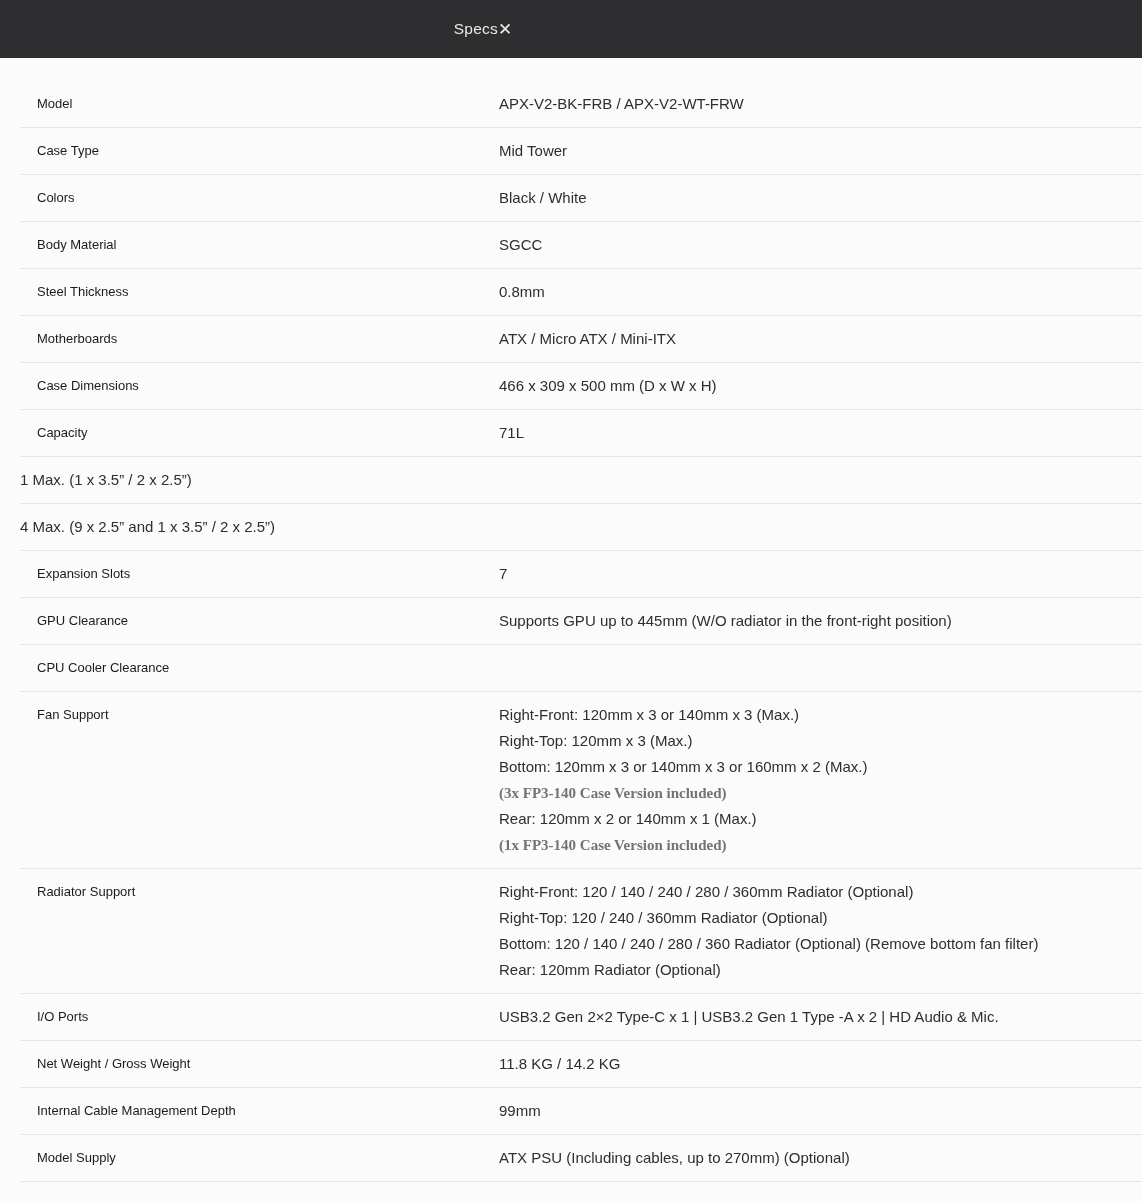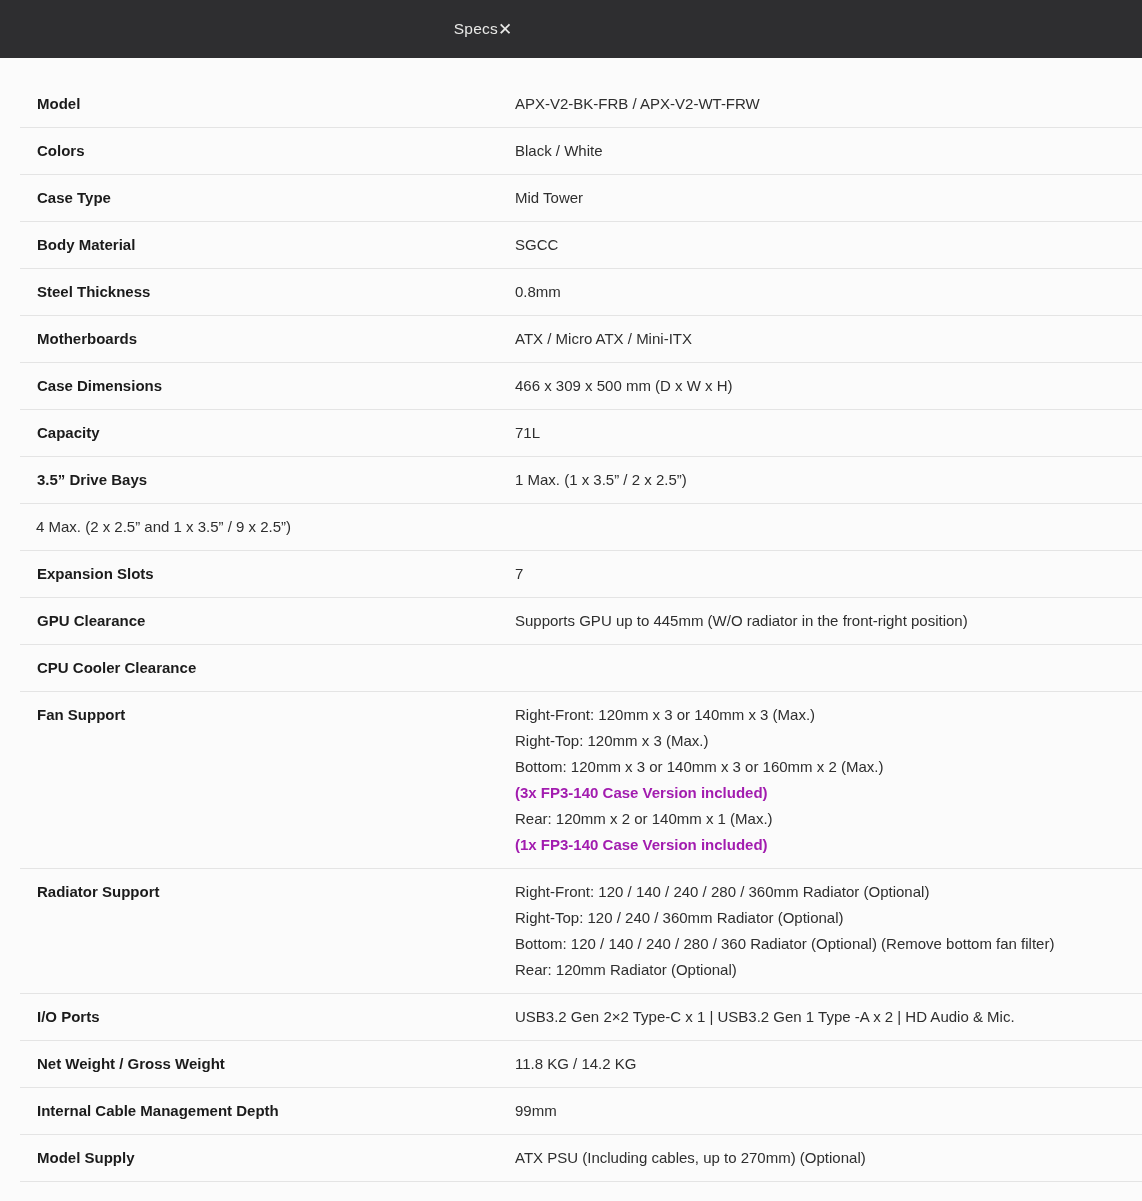--- a/index.html
+++ b/index.html
@@ -51,38 +51,38 @@
     padding: 10px 0;
     align-items: flex-start;
   }
   .label-cell {
     width: 479px;
     flex-shrink: 0;
     padding-left: 17px;
     padding-right: 20px;
   }
   .spec-label {
-    font-weight: 700;
-    font-size: 15px;
+    font-weight: 400;
+    font-size: 13px;
     color: #1b1b1b;
     line-height: 26px;
   }
   .value-cell {
     flex: 1;
     padding-right: 20px;
-    margin-left: 16px;
   }
   .value-line {
     font-size: 15px;
     color: #2e2e2e;
     line-height: 26px;
   }
   .value-line.bold {
     font-weight: 700;
-    color: #a21caf;
+    color: #737373;
+    font-family: Liberation Serif, serif;
   }
 </style>
 </head>
 <body>
 
 <div class="header">
   <div class="header-inner">
     <span class="header-title">Specs</span>
     <button class="close-btn"><span>✕</span></button>
   </div>
@@ -93,38 +93,38 @@
     <div class="label-cell">
       <span class="spec-label">Model</span>
     </div>
     <div class="value-cell">
         <div class="value-line">APX-V2-BK-FRB / APX-V2-WT-FRW</div>
       </div>
   </div>
 
   <div class="spec-row">
     <div class="label-cell">
+      <span class="spec-label">Case Type</span>
+    </div>
+    <div class="value-cell">
+        <div class="value-line">Mid Tower</div>
+      </div>
+  </div>
+
+  <div class="spec-row">
+    <div class="label-cell">
       <span class="spec-label">Colors</span>
     </div>
     <div class="value-cell">
         <div class="value-line">Black / White</div>
       </div>
   </div>
 
   <div class="spec-row">
     <div class="label-cell">
-      <span class="spec-label">Case Type</span>
-    </div>
-    <div class="value-cell">
-        <div class="value-line">Mid Tower</div>
-      </div>
-  </div>
-
-  <div class="spec-row">
-    <div class="label-cell">
       <span class="spec-label">Body Material</span>
     </div>
     <div class="value-cell">
         <div class="value-line">SGCC</div>
       </div>
   </div>
 
   <div class="spec-row">
     <div class="label-cell">
       <span class="spec-label">Steel Thickness</span>
@@ -155,31 +155,28 @@
   <div class="spec-row">
     <div class="label-cell">
       <span class="spec-label">Capacity</span>
     </div>
     <div class="value-cell">
         <div class="value-line">71L</div>
       </div>
   </div>
 
   <div class="spec-row">
-    <div class="label-cell">
-      <span class="spec-label">3.5” Drive Bays</span>
-    </div>
     <div class="value-cell">
         <div class="value-line">1 Max. (1 x 3.5” / 2 x 2.5”)</div>
       </div>
   </div>
 
   <div class="spec-row">
     <div class="value-cell">
-        <div class="value-line">4 Max. (2 x 2.5” and 1 x 3.5” / 9 x 2.5”)</div>
+        <div class="value-line">4 Max. (9 x 2.5” and 1 x 3.5” / 2 x 2.5”)</div>
       </div>
   </div>
 
   <div class="spec-row">
     <div class="label-cell">
       <span class="spec-label">Expansion Slots</span>
     </div>
     <div class="value-cell">
         <div class="value-line">7</div>
       </div>

